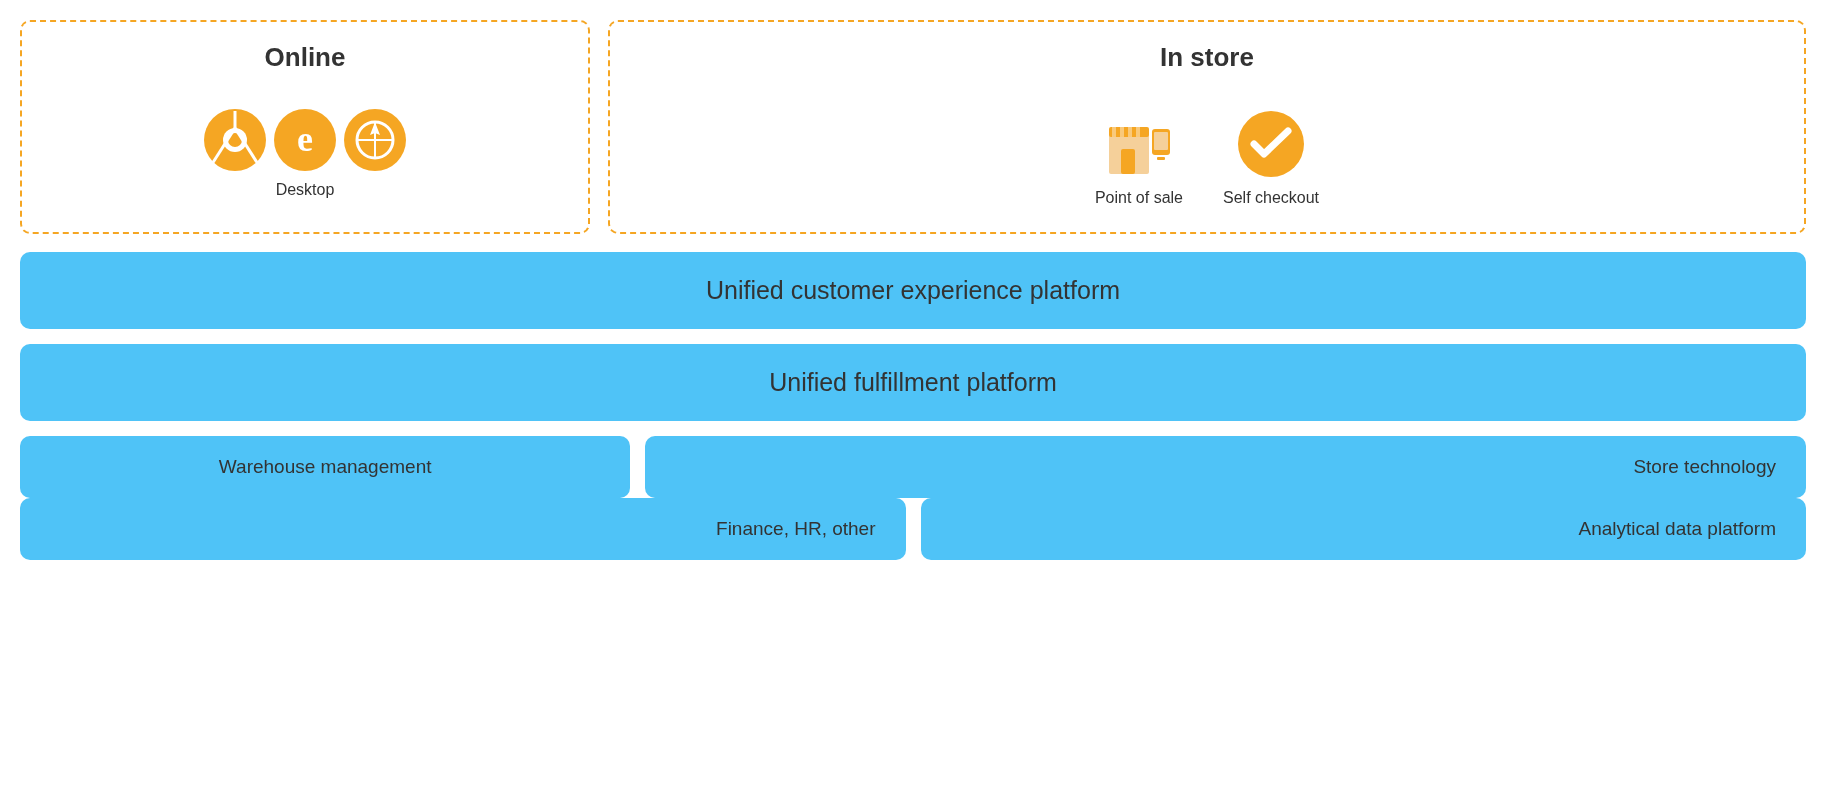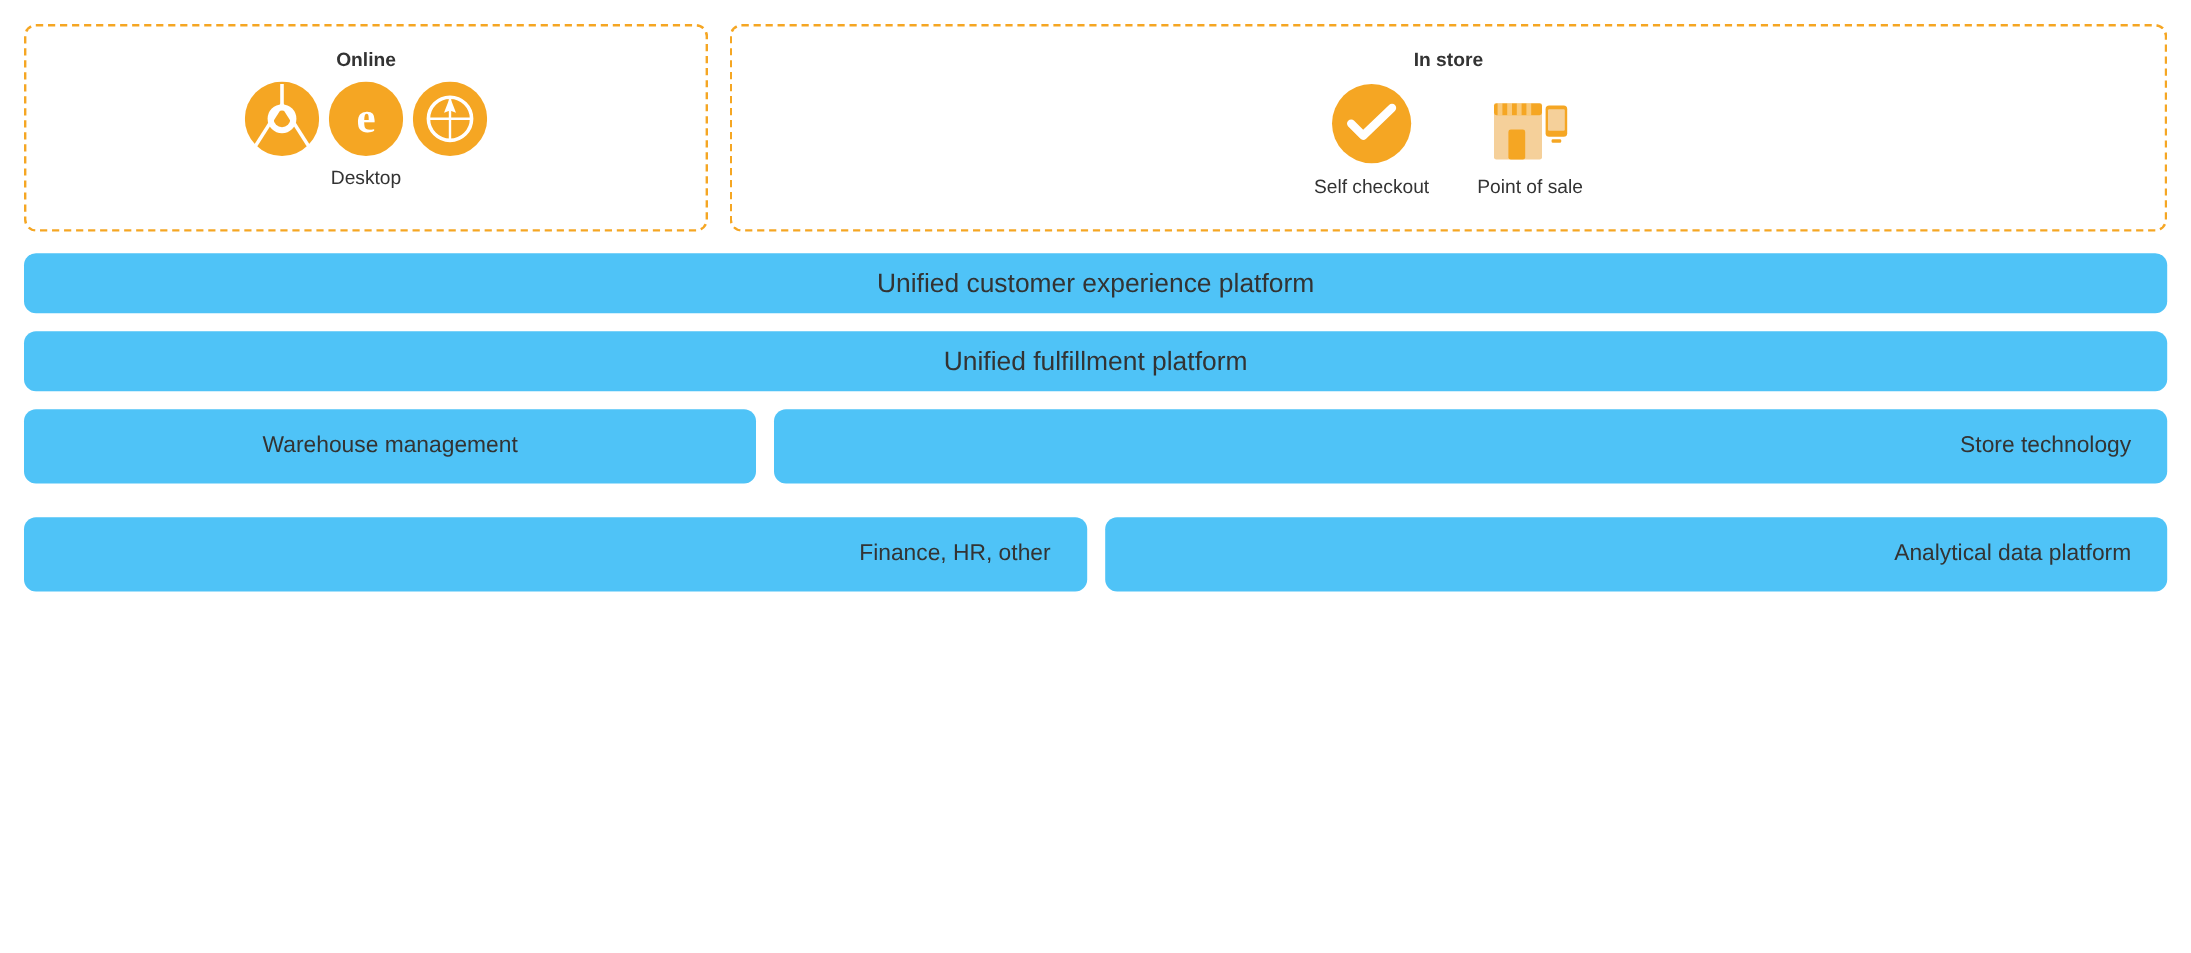--- a/index.html
+++ b/index.html
@@ -36,24 +36,24 @@
     .online-box {
       width: 570px;
       margin-right: 18px;
     }
 
     .instore-box {
       flex: 1;
     }
 
     .box-title {
-      font-size: 16px;
+      font-size: 26px;
       font-weight: 700;
       color: #333;
-      margin-bottom: 8px;
+      margin-bottom: 36px;
       text-align: center;
     }
 
     .channel-items {
       display: flex;
       gap: 40px;
       align-items: flex-start;
       justify-content: center;
     }
 
@@ -73,31 +73,31 @@
     .icon-group {
       display: flex;
       gap: 8px;
       align-items: center;
     }
 
     
     .platform-row {
       background: #4fc3f7;
       border-radius: 10px;
-      padding: 12px 30px;
+      padding: 24px 30px;
       margin-bottom: 15px;
       text-align: center;
-      font-size: 22px;
+      font-size: 25px;
       color: #333;
     }
 
     .split-row {
       display: flex;
       gap: 15px;
-      margin-bottom: 28px;
+      margin-bottom: 0;
     }
 
     .split-box {
       flex: 1;
       background: #4fc3f7;
       border-radius: 10px;
       padding: 20px 30px;
       text-align: center;
       font-size: 19px;
       color: #333;
@@ -160,51 +160,51 @@
 
       </div>
     </div>
 
     <div class="channel-box instore-box">
       <div class="box-title">In store</div>
       <div class="channel-items">
 
         <div class="channel-item">
           <div class="icon-group">
+
+            <svg width="70" height="70" viewBox="0 0 70 70">
+
+              <rect x="5" y="25" width="40" height="40" rx="2" fill="#f5d09a"></rect>
+
+              <rect x="17" y="40" width="14" height="25" rx="2" fill="#f5a623"></rect>
+
+              <rect x="5" y="18" width="40" height="10" rx="2" fill="#f5a623"></rect>
+              <rect x="8" y="18" width="4" height="10" fill="#fff" opacity="0.4"></rect>
+              <rect x="16" y="18" width="4" height="10" fill="#fff" opacity="0.4"></rect>
+              <rect x="24" y="18" width="4" height="10" fill="#fff" opacity="0.4"></rect>
+              <rect x="32" y="18" width="4" height="10" fill="#fff" opacity="0.4"></rect>
+
+              <rect x="48" y="20" width="18" height="26" rx="3" fill="#f5a623"></rect>
+              <rect x="50" y="23" width="14" height="18" rx="1" fill="#f5d09a"></rect>
+              <rect x="53" y="48" width="8" height="3" rx="1" fill="#f5a623"></rect>
+            </svg>
+          </div>
+          <div class="channel-item-label">Point of sale</div>
+        </div>
+
+        <div class="channel-item">
+          <div class="icon-group">
             <svg width="70" height="70" viewBox="0 0 70 70">
               <circle cx="35" cy="35" r="33" fill="#f5a623"></circle>
               <polyline points="18,35 28,45 52,22" stroke="white" stroke-width="7" fill="none" stroke-linecap="round" stroke-linejoin="round"></polyline>
             </svg>
           </div>
           <div class="channel-item-label">Self checkout</div>
         </div>
 
-        <div class="channel-item">
-          <div class="icon-group">
-
-            <svg width="70" height="70" viewBox="0 0 70 70">
-
-              <rect x="5" y="25" width="40" height="40" rx="2" fill="#f5d09a"></rect>
-
-              <rect x="17" y="40" width="14" height="25" rx="2" fill="#f5a623"></rect>
-
-              <rect x="5" y="18" width="40" height="10" rx="2" fill="#f5a623"></rect>
-              <rect x="8" y="18" width="4" height="10" fill="#fff" opacity="0.4"></rect>
-              <rect x="16" y="18" width="4" height="10" fill="#fff" opacity="0.4"></rect>
-              <rect x="24" y="18" width="4" height="10" fill="#fff" opacity="0.4"></rect>
-              <rect x="32" y="18" width="4" height="10" fill="#fff" opacity="0.4"></rect>
-
-              <rect x="48" y="20" width="18" height="26" rx="3" fill="#f5a623"></rect>
-              <rect x="50" y="23" width="14" height="18" rx="1" fill="#f5d09a"></rect>
-              <rect x="53" y="48" width="8" height="3" rx="1" fill="#f5a623"></rect>
-            </svg>
-          </div>
-          <div class="channel-item-label">Point of sale</div>
-        </div>
-
 
 
       </div>
     </div>
 
   </div>
 
   <div class="platform-row">
     <span>Unified customer experience platform</span>
   </div>

